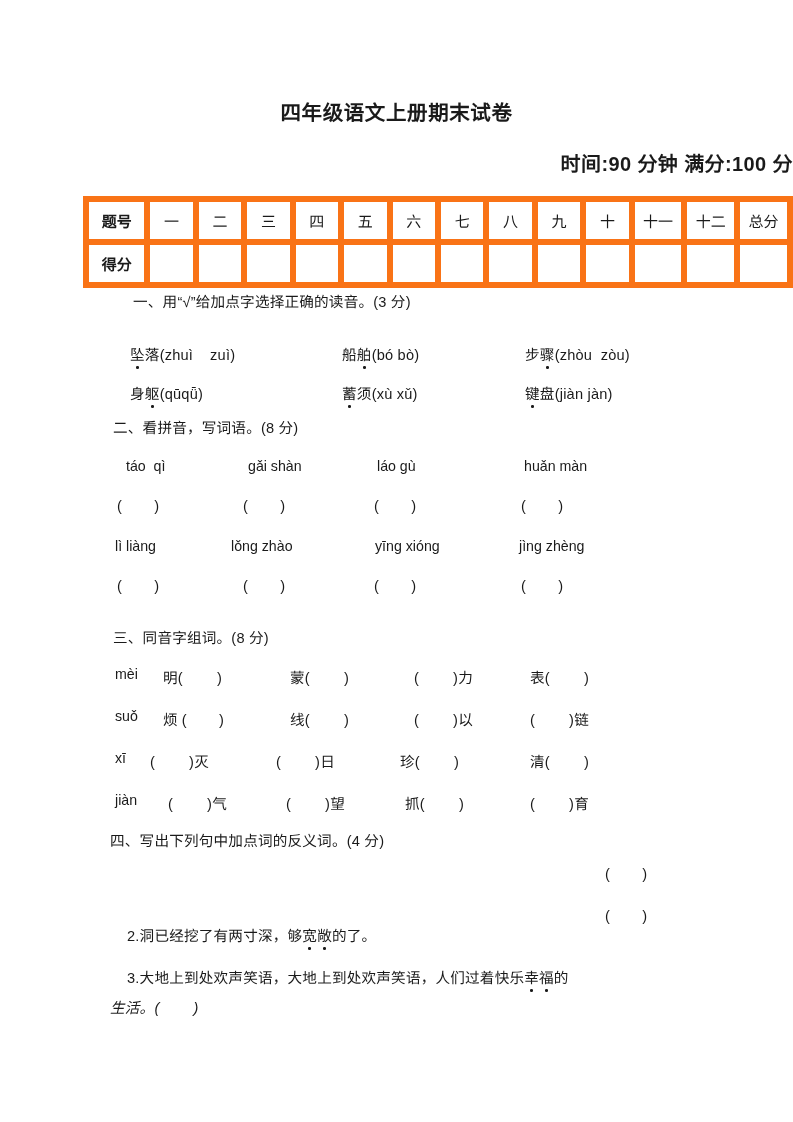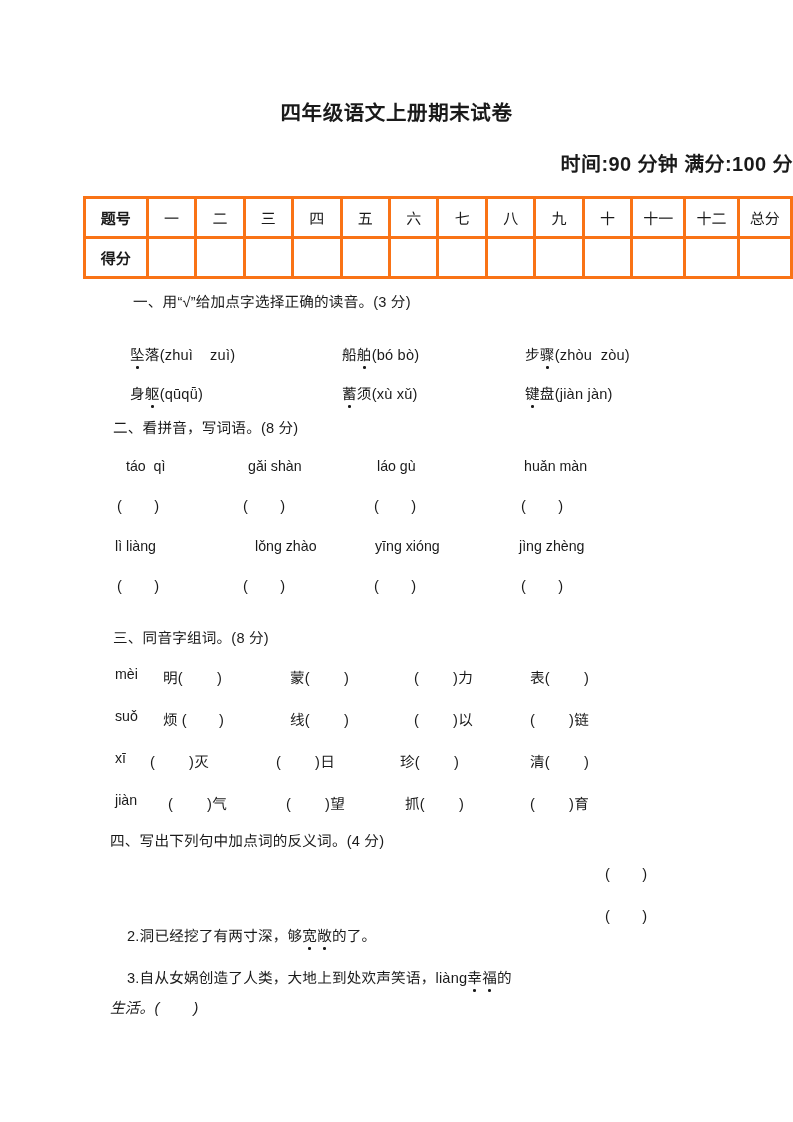--- a/index.html
+++ b/index.html
@@ -48,21 +48,21 @@
 
   
   .score-table {
     position: absolute;
     left: 83px;
     top: 196px;
     border-collapse: collapse;
     table-layout: fixed;
   }
   .score-table td {
-    border: 3px solid #f97316;
+    border: 6px solid #f97316;
     height: 37px;
     text-align: center;
     vertical-align: middle;
     font-size: 14.5px;
     font-weight: bold;
     padding: 0;
   }
   .score-table td.lead {
     width: 62px;
     font-size: 15px;
@@ -192,21 +192,21 @@
   <div class="pylabel" style="left:248px; top:458px;">gǎi shàn</div>
   <div class="pylabel" style="left:377px; top:458px;">láo gù</div>
   <div class="pylabel" style="left:524px; top:458px;">huǎn màn</div>
 
   <div class="brackets" style="left:117px; top:498px;">(        )</div>
   <div class="brackets" style="left:243px; top:498px;">(        )</div>
   <div class="brackets" style="left:374px; top:498px;">(        )</div>
   <div class="brackets" style="left:521px; top:498px;">(        )</div>
 
   <div class="pylabel" style="left:115px; top:538px;">lì liàng</div>
-  <div class="pylabel" style="left:255px; top:538px;">lǒng zhào</div>
+  <div class="pylabel" style="left:231px; top:538px;">lǒng zhào</div>
   <div class="pylabel" style="left:375px; top:538px;">yīng xióng</div>
   <div class="pylabel" style="left:519px; top:538px;">jìng zhèng</div>
 
   <div class="brackets" style="left:117px; top:578px;">(        )</div>
   <div class="brackets" style="left:243px; top:578px;">(        )</div>
   <div class="brackets" style="left:374px; top:578px;">(        )</div>
   <div class="brackets" style="left:521px; top:578px;">(        )</div>
 
   <div class="sec-head" style="left:113px; top:626px;">三、同音字组词。(8 分)</div>
 
@@ -237,17 +237,17 @@
   <div class="sec-head" style="left:110px; top:829px;">四、写出下列句中加点词的反义词。(4 分)</div>
 
   <div class="brackets" style="left:605px; top:866px;">(        )</div>
 
   <div class="line" style="left:110px; top:908px;">
     <span>2.</span><span>洞已经挖了有两寸深，够</span><span class="dot">宽</span><span class="dot">敞</span><span>的了。</span>
   </div>
   <div class="brackets" style="left:605px; top:908px;">(        )</div>
 
   <div class="line" style="left:110px; top:950px;">
-    <span>3.</span><span>自从女娲创造了人类，大地上到处欢声笑语，liàng</span><span class="dot">幸</span><span class="dot">福</span><span>的</span>
+    <span>3.</span><span>大地上到处欢声笑语，大地上到处欢声笑语，人们过着快乐</span><span class="dot">幸</span><span class="dot">福</span><span>的</span>
   </div>
   <div class="line" style="left:110px; top:996px;font-style:italic;">生活。(        )</div>
 
 </div>
 
 </body></html>

